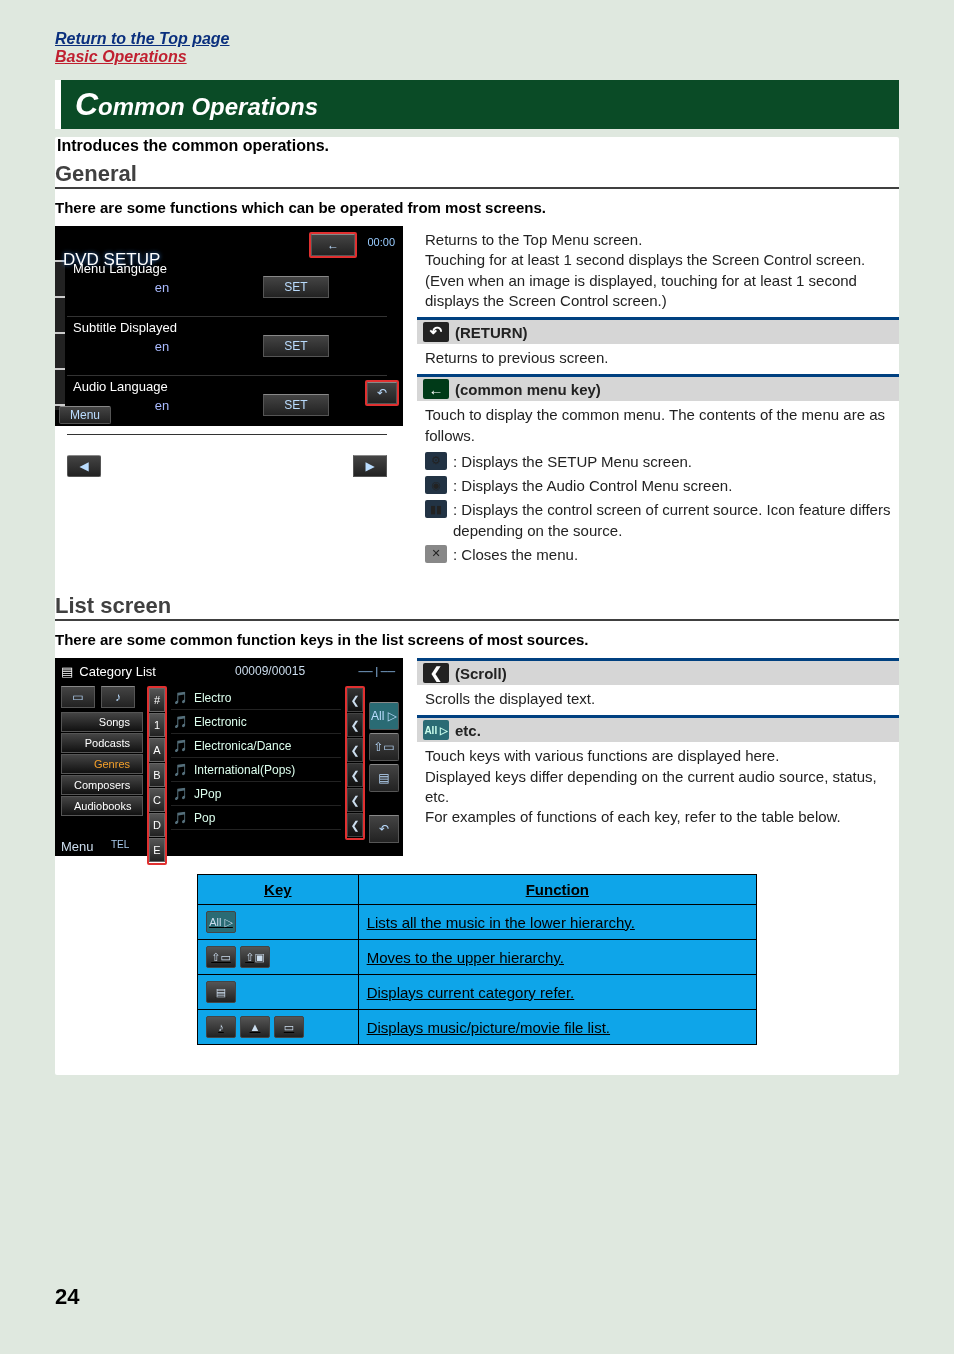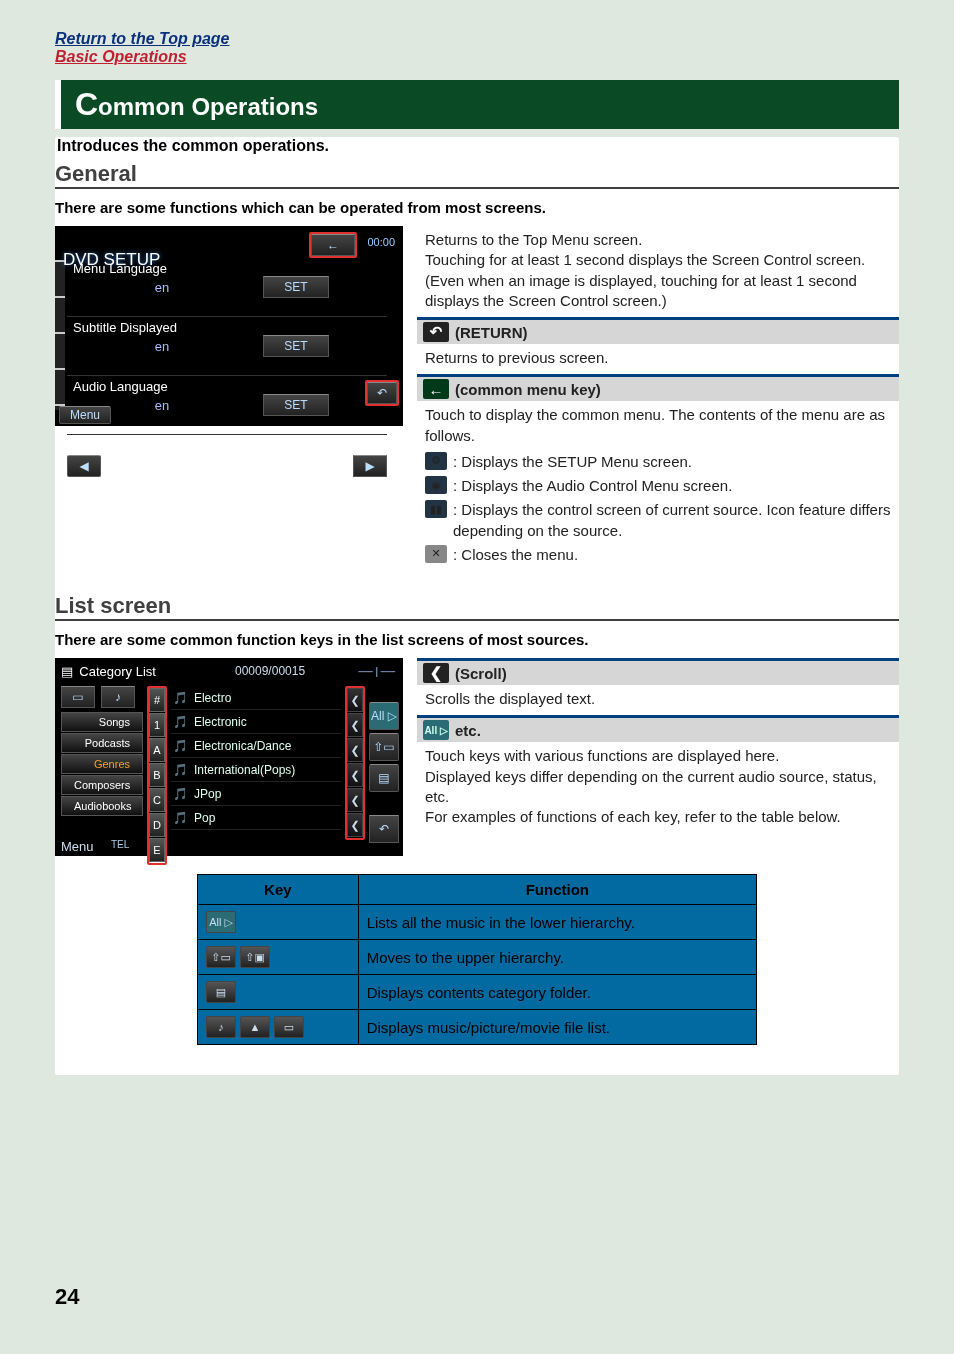--- a/index.html
+++ b/index.html
@@ -19,21 +19,21 @@
 
   .main-title-bar {
     background: #0a4b26;
     color: #fff;
     padding: 6px 0 6px 8px;
     display: flex;
     align-items: center;
     border-left: 6px solid #fff;
     margin-bottom: 8px;
   }
-  .main-title-bar .txt { font-size: 24px; font-weight: 700; margin-left: 6px; }
+  .main-title-bar .txt { font-size: 24px; font-weight: 700; margin-left: 6px; font-style: italic; }
   .main-title-bar .txt .big { font-size: 32px; }
 
   .white-panel { background: #fff; padding: 0 0 0 0; border-radius: 2px; }
 
   .intro { font-size: 16px; font-weight: 700; margin: 8px 0 6px 2px; }
   .section-h { font-size: 22px; font-weight: 700; color: #404040; border-bottom: 2px solid #404040; padding-bottom: 0; margin: 6px 0 10px 0; }
   .subtext { font-size: 15px; font-weight: 700; margin-bottom: 10px; }
 
   .two-col { display: flex; gap: 14px; align-items: flex-start; }
 
@@ -89,21 +89,21 @@
   .cat-alpha { position: absolute; left: 92px; top: 28px; width: 20px; }
   .cat-alpha div { background: linear-gradient(#555,#222); border: 1px solid #666; font-size: 11px; text-align: center; height: 24px; line-height: 22px; margin-bottom: 1px; }
   .cat-main { position: absolute; left: 116px; top: 28px; width: 170px; }
   .cat-row { display: flex; align-items: center; gap: 6px; height: 24px; border-bottom: 1px solid #222; font-size: 12px; color: #dfe; padding-left: 2px; }
   .cat-scroll-col { position: absolute; left: 290px; top: 28px; width: 20px; }
   .cat-scroll-col div { background: linear-gradient(#333,#111); border: 1px solid #444; height: 24px; margin-bottom: 1px; color: #cde; font-size: 11px; display: flex; align-items: center; justify-content: center; }
   .cat-right-col { position: absolute; right: 4px; top: 44px; width: 30px; }
   .cat-right-col .rc { height: 28px; margin-bottom: 3px; display: flex; align-items: center; justify-content: center; }
 
   
-  table.func { border-collapse: collapse; margin: 18px auto 16px auto; width: 560px; background: #0369a1; }
+  table.func { border-collapse: collapse; margin: 18px auto 16px auto; width: 560px; background: #0ea5e9; text-decoration: underline; }
   table.func th, table.func td { border: 1px solid #000; padding: 6px 8px; font-size: 15px; vertical-align: middle; }
   table.func th { text-align: center; font-weight: 700; }
   .key-icons { display: flex; gap: 4px; }
   .kbtn { background: linear-gradient(#555,#222); color: #cde; font-size: 11px; height: 22px; min-width: 30px; display: inline-flex; align-items: center; justify-content: center; border: 1px solid #444; border-radius: 2px; }
 
   .page-num { position: absolute; left: 55px; bottom: 44px; font-size: 22px; font-weight: 800; }
 </style>
 </head>
 <body>
 
@@ -304,21 +304,21 @@
             </div>
           </td>
       <td>Moves to the upper hierarchy.</td>
     </tr>
     <tr>
       <td>
             <div class="key-icons">
               <span class="kbtn">▤</span>
             </div>
           </td>
-      <td>Displays contents category folder.</td>
+      <td>Displays current category refer.</td>
     </tr>
     <tr>
       <td>
             <div class="key-icons">
               <span class="kbtn">♪</span>
               <span class="kbtn">▲</span>
               <span class="kbtn">▭</span>
             </div>
           </td>
       <td>Displays music/picture/movie file list.</td>

